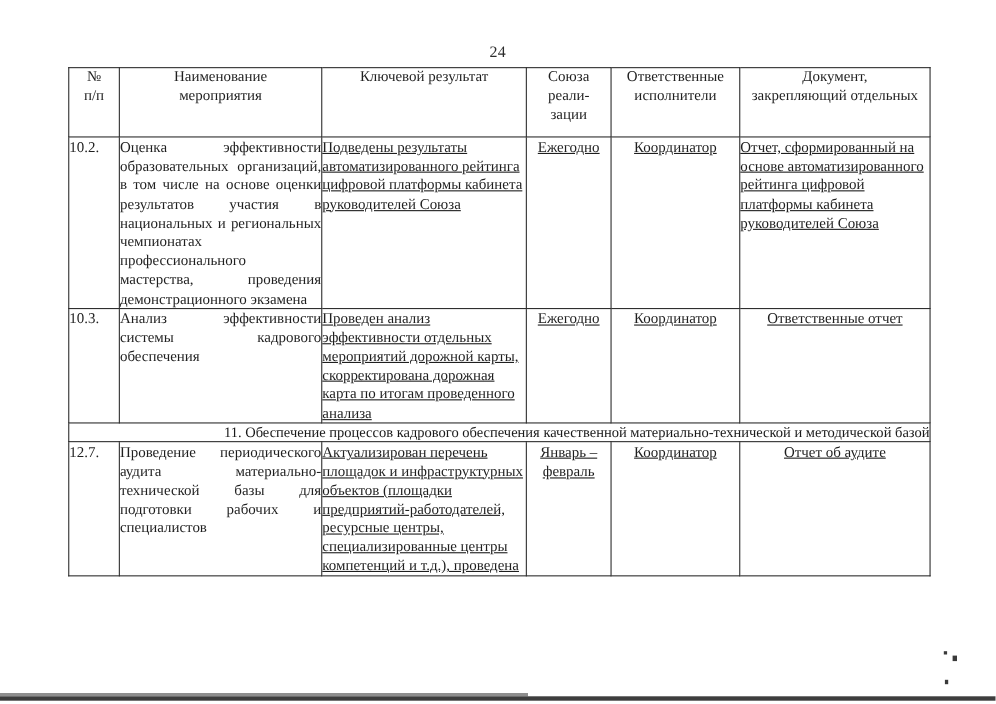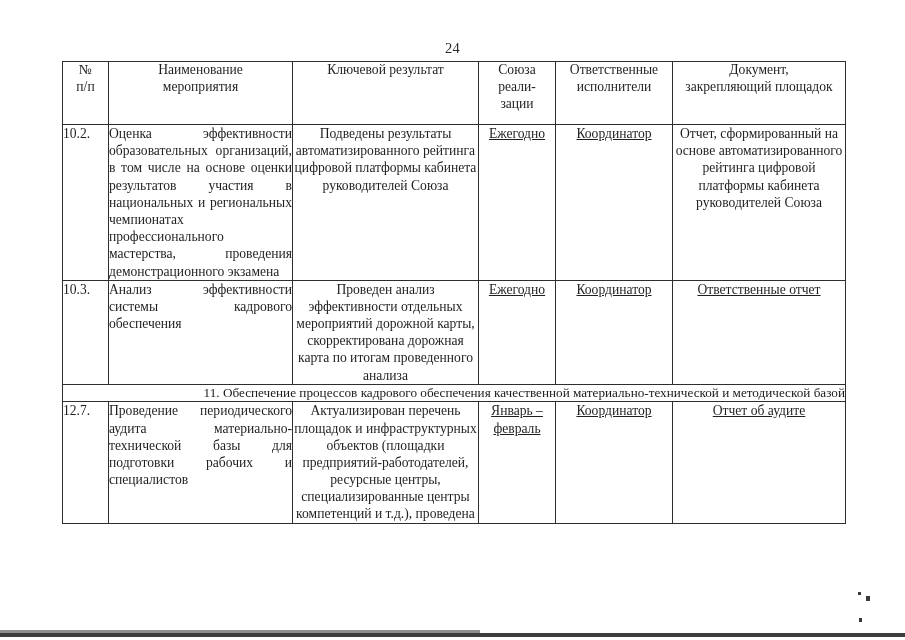--- a/index.html
+++ b/index.html
@@ -82,22 +82,23 @@
     text-align-last: left;
     padding: 9px 7px 8px 8px;
     hyphens: manual;
   }
   .cell-center {
     text-align: center;
     padding: 9px 5px 8px 5px;
     text-decoration: underline;
   }
   .cell-center-top {
-    text-align: center;
+    text-align: left;
     padding: 9px 6px 8px 6px;
+    text-decoration: underline;
   }
   .section-row td {
     text-align: right;
     font-size: 13.2px;
     padding: 11px 6px 11px 6px;
     line-height: 1.25;
   }
   .clipped-row td {
     border-bottom: none;
   }
@@ -159,21 +160,21 @@
             <div>Союза</div>
             <div>реали-</div>
             <div>зации</div>
           </td>
           <td class="hcell">
             <div>Ответственные</div>
             <div>исполнители</div>
           </td>
           <td class="hcell">
             <div>Документ,</div>
-            <div>закрепляющий площадок</div>
+            <div>закрепляющий отдельных</div>
           </td>
         </tr>
       </thead>
       <tbody>
         <tr>
           <td class="cell cell-num">10.2.</td>
           <td class="cell cell-just">Оценка эффективности образовательных организаций, в том числе на основе оценки результатов участия в национальных и региональных чемпионатах профессионального мастерства, проведения демонстрационного экзамена</td>
           <td class="cell cell-center-top">Подведены результаты автоматизированного рейтинга цифровой платформы кабинета руководителей Союза</td>
           <td class="cell cell-center">Ежегодно</td>
           <td class="cell cell-center">Координатор</td>

